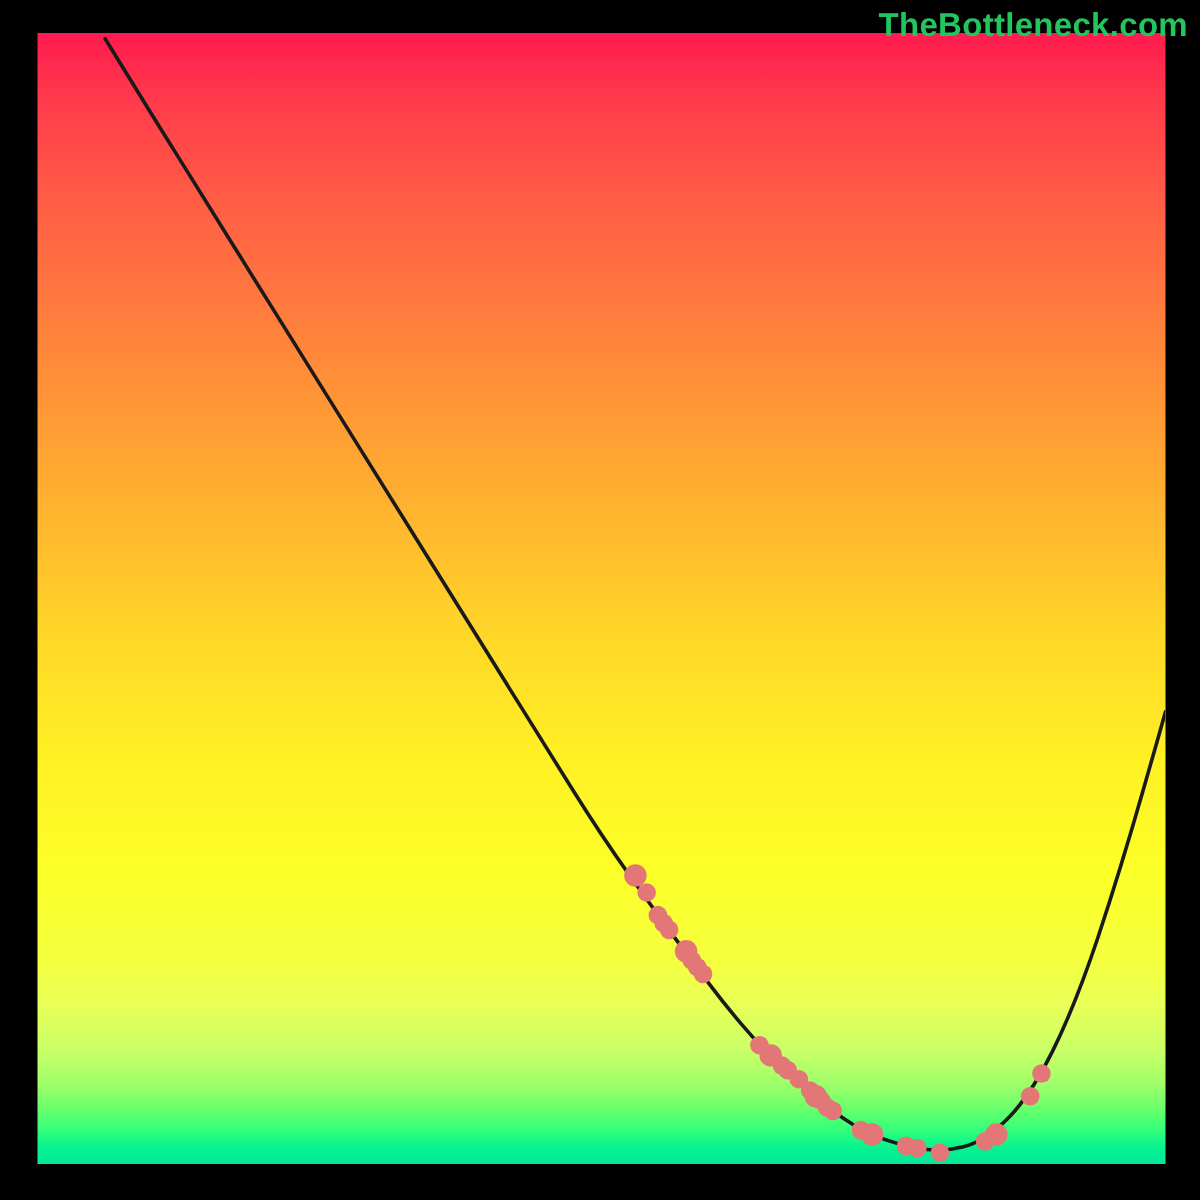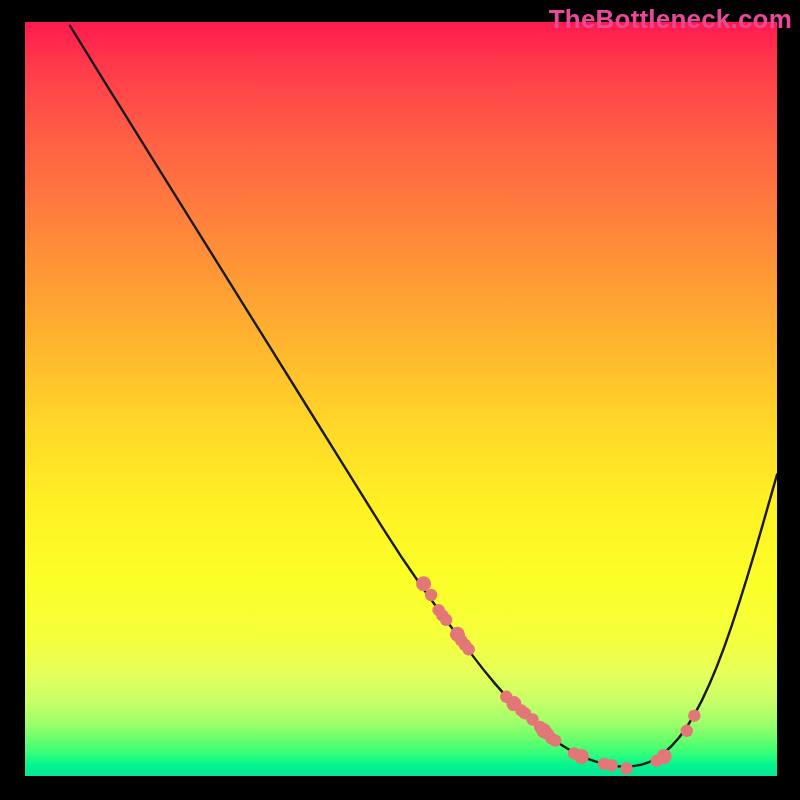--- a/index.html
+++ b/index.html
@@ -13,22 +13,22 @@
   .stage {
     position: relative;
     width: 800px;
     height: 800px;
     background: #000;
   }
   .attribution {
     position: absolute;
     top: 4px;
     right: 8px;
-    color: #ec4899;
-    font-size: 26px;
+    color: #22c55e;
+    font-size: 22px;
     font-weight: 600;
     letter-spacing: 0.2px;
     z-index: 10;
   }
   .plot-wrap {
     position: absolute;
     left: 25px;
     top: 22px;
     width: 752px;
     height: 754px;

